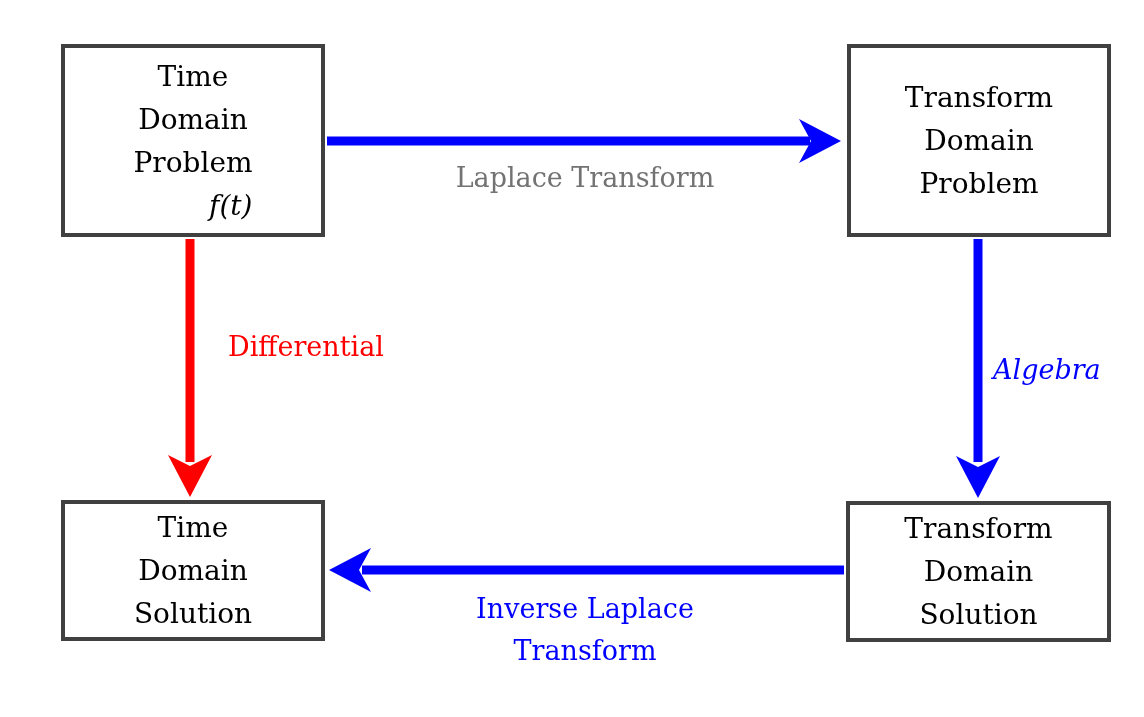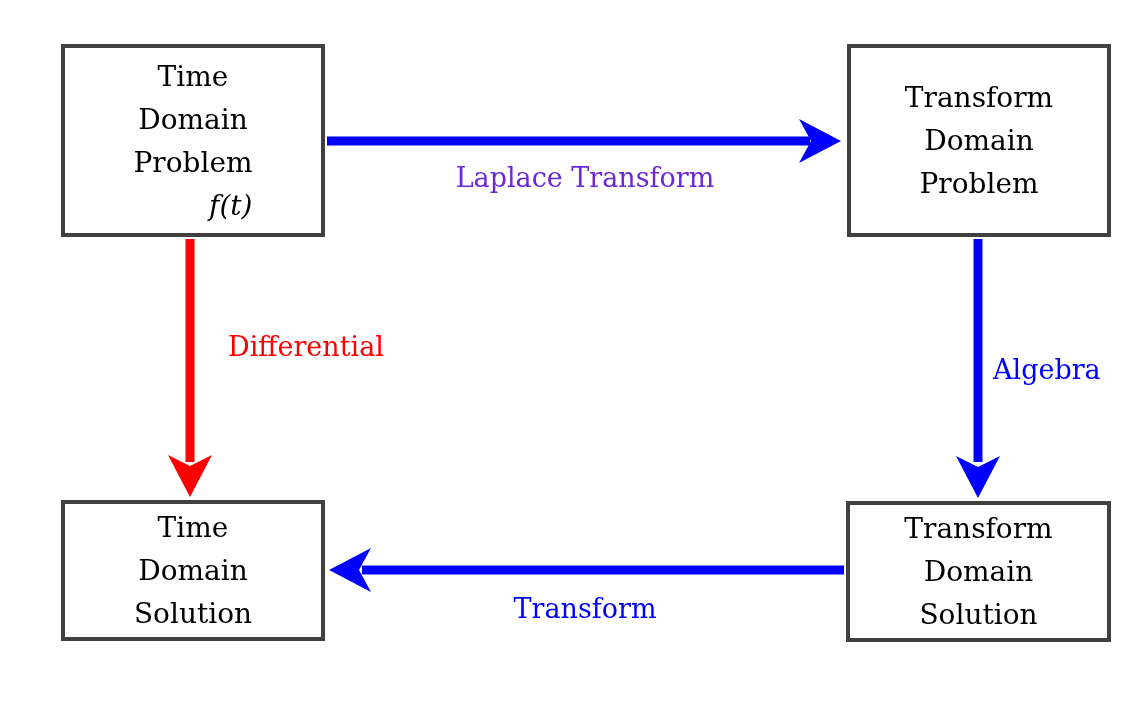--- a/index.html
+++ b/index.html
@@ -42,21 +42,21 @@
   }
 
   .edge-label {
     position: absolute;
     font-size: 27px;
     line-height: 42px;
   }
   .edge-label span { display: block; }
   #label-laplace  { left: 330px; top: 157px; width: 510px; text-align: center; }
   #label-diffeq   { left: 228px; top: 326px; text-align: left; }
-  #label-algebra  { left: 993px; top: 349px; }
+  #label-algebra  { left: 993px; top: 349px; font-style: italic; }
   #label-inverse  { left: 335px; top: 588px; width: 500px; text-align: center; }
 </style>
 </head>
 <body>
 
 <div class="canvas">
 
   <div class="node-box" id="box-tdp" style="border-color: rgb(64, 64, 64);">
     <div class="node-text" style="color: rgb(0, 0, 0);">
       <span>Time</span>
@@ -106,25 +106,26 @@
       <line x1="844" y1="570" x2="362" y2="570" stroke-width="9" stroke="#0000ff"></line>
       <polygon points="329,570 371,548 359,570 371,592" fill="#0000ff"></polygon>
     </g>
 
     <g>
       <line x1="190" y1="239" x2="190" y2="462" stroke-width="9" stroke="#ff0000"></line>
       <polygon points="190,497 168,455 190,466 212,455" fill="#ff0000"></polygon>
     </g>
   </svg>
 
-  <div class="edge-label" id="label-laplace" style="color: #6d28d9;">Laplace Transform</div>
+  <div class="edge-label" id="label-laplace" style="color: #737373;">Laplace Transform</div>
 
   <div class="edge-label" id="label-diffeq" style="color: rgb(255, 0, 0);">
     <span>Differential</span>
   </div>
 
   <div class="edge-label" id="label-algebra" style="color: rgb(0, 0, 255);">Algebra</div>
 
   <div class="edge-label" id="label-inverse" style="color: rgb(0, 0, 255);">
+    <span>Inverse Laplace</span>
     <span>Transform</span>
   </div>
 
 </div>
 
 </body></html>

